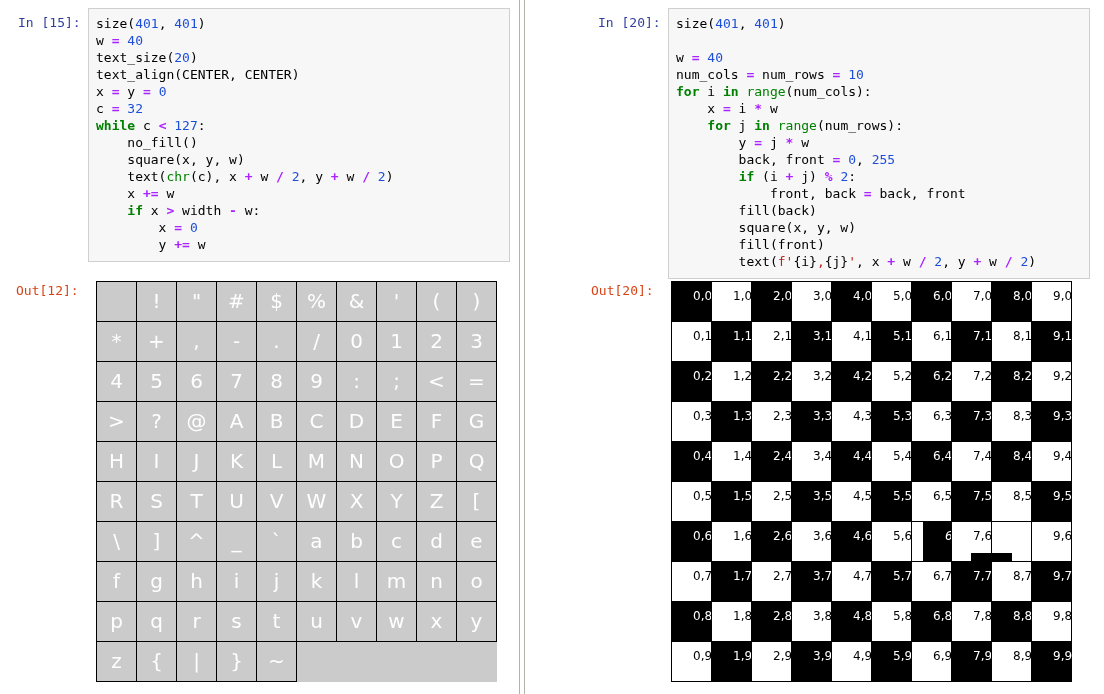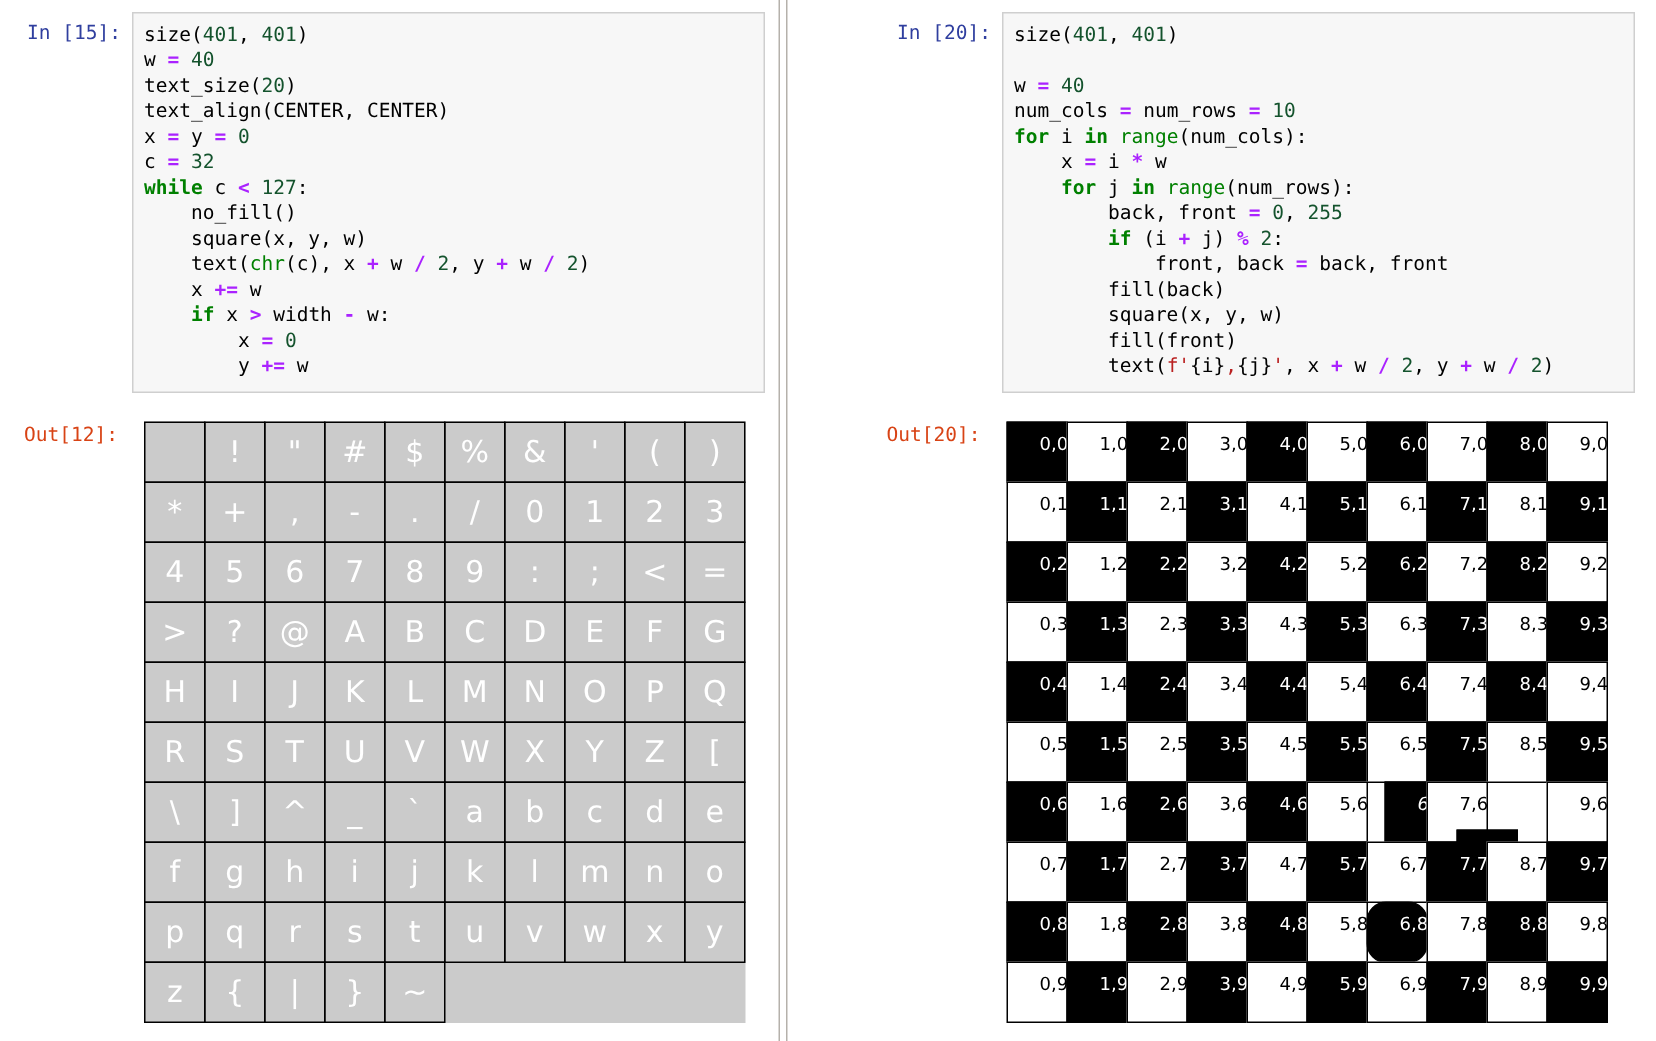--- a/index.html
+++ b/index.html
@@ -8,21 +8,21 @@
   .divider{position:absolute;top:0;bottom:0;width:1px;background:#b5b1ab;}
   .prompt{position:absolute;font-family:"DejaVu Sans Mono",monospace;font-size:13px;
           line-height:15px;white-space:pre;}
   .prompt.in{color:#303F9F;}
   .prompt.out{color:#D84315;}
   .code-box{position:absolute;top:8px;width:422px;box-sizing:border-box;
             background:#f7f7f7;border:1px solid #cfcfcf;padding:6px 7px 8px 7px;}
   .code-line{font-family:"DejaVu Sans Mono",monospace;font-size:13px;line-height:17px;
              color:#000;white-space:pre;}
   .tok-k{color:#008000;font-weight:bold;}
-  .tok-n{color:#14532d;}
+  .tok-n{color:#1d4ed8;}
   .tok-b{color:#008000;}
   .tok-o{color:#AA22FF;font-weight:bold;}
   .tok-s{color:#BA2121;}
   .out-img{position:absolute;top:281px;width:401px;height:401px;}
   .ascii-grid{background:#cbcbcb;}
   .ascii-cell{position:absolute;width:41px;height:41px;box-sizing:border-box;
               border:1px solid #000;color:#fff;font-family:"DejaVu Sans",sans-serif;
               font-size:20px;line-height:38px;text-align:center;white-space:pre;}
   .checkerboard{background:#fff;}
   .board-cell{position:absolute;width:41px;height:41px;box-sizing:border-box;
@@ -163,20 +163,21 @@
   <section>
     <div class="prompt in" style="left:598px;top:15px;">In [20]:</div>
     <div class="code-box" style="left:668px;">
         <div class="code-line"><span>size(</span><span class="tok-n">401</span><span>, </span><span class="tok-n">401</span><span>)</span></div>
         <div class="code-line"><span></span>&nbsp;</div>
         <div class="code-line"><span>w </span><span class="tok-o">=</span><span> </span><span class="tok-n">40</span></div>
         <div class="code-line"><span>num_cols </span><span class="tok-o">=</span><span> num_rows </span><span class="tok-o">=</span><span> </span><span class="tok-n">10</span></div>
         <div class="code-line"><span class="tok-k">for</span><span> i </span><span class="tok-k">in</span><span> </span><span class="tok-b">range</span><span>(num_cols):</span></div>
         <div class="code-line"><span>    x </span><span class="tok-o">=</span><span> i </span><span class="tok-o">*</span><span> w</span></div>
         <div class="code-line"><span>    </span><span class="tok-k">for</span><span> j </span><span class="tok-k">in</span><span> </span><span class="tok-b">range</span><span>(num_rows):</span></div>
+        <div class="code-line"><span>        y </span><span class="tok-o">=</span><span> j </span><span class="tok-o">*</span><span> w</span></div>
         <div class="code-line"><span>        back, front </span><span class="tok-o">=</span><span> </span><span class="tok-n">0</span><span>, </span><span class="tok-n">255</span></div>
         <div class="code-line"><span>        </span><span class="tok-k">if</span><span> (i </span><span class="tok-o">+</span><span> j) </span><span class="tok-o">%</span><span> </span><span class="tok-n">2</span><span>:</span></div>
         <div class="code-line"><span>            front, back </span><span class="tok-o">=</span><span> back, front</span></div>
         <div class="code-line"><span>        fill(back)</span></div>
         <div class="code-line"><span>        square(x, y, w)</span></div>
         <div class="code-line"><span>        fill(front)</span></div>
         <div class="code-line"><span>        text(</span><span class="tok-s">f'</span><span>{i}</span><span class="tok-s">,</span><span>{j}</span><span class="tok-s">'</span><span>, x </span><span class="tok-o">+</span><span> w </span><span class="tok-o">/</span><span> </span><span class="tok-n">2</span><span>, y </span><span class="tok-o">+</span><span> w </span><span class="tok-o">/</span><span> </span><span class="tok-n">2</span><span>)</span></div>
       </div>
     <div class="prompt out" style="left:591px;top:283px;">Out[20]:</div>
     <div class="out-img checkerboard" style="left:671px;">
@@ -431,21 +432,21 @@
         </div>
         <div class="board-cell light" style="left: 120px; top: 320px;">
           <span class="board-label">3,8</span>
         </div>
         <div class="board-cell dark" style="left: 160px; top: 320px;">
           <span class="board-label">4,8</span>
         </div>
         <div class="board-cell light" style="left: 200px; top: 320px;">
           <span class="board-label">5,8</span>
         </div>
-        <div class="board-cell dark" style="left: 240px; top: 320px; border-radius: 13px;">
+        <div class="board-cell dark" style="left: 240px; top: 320px;">
           <span class="board-label">6,8</span>
         </div>
         <div class="board-cell light" style="left: 280px; top: 320px;">
           <span class="board-label">7,8</span>
         </div>
         <div class="board-cell dark" style="left: 320px; top: 320px;">
           <span class="board-label">8,8</span>
         </div>
         <div class="board-cell light" style="left: 360px; top: 320px;">
           <span class="board-label">9,8</span>

